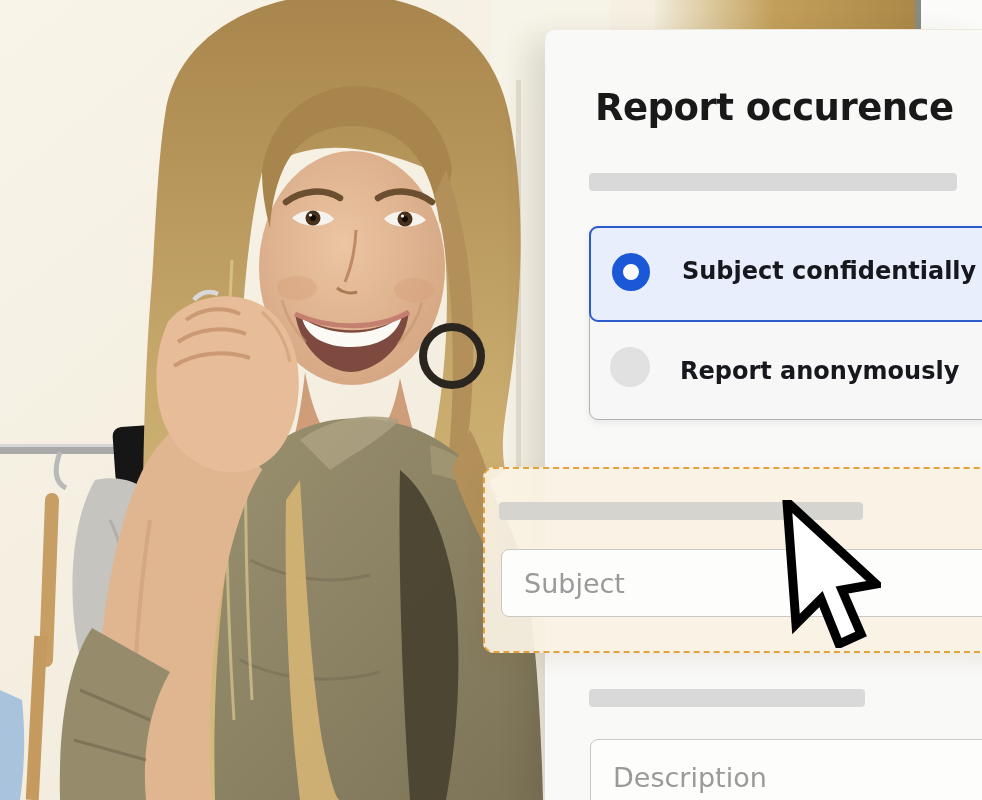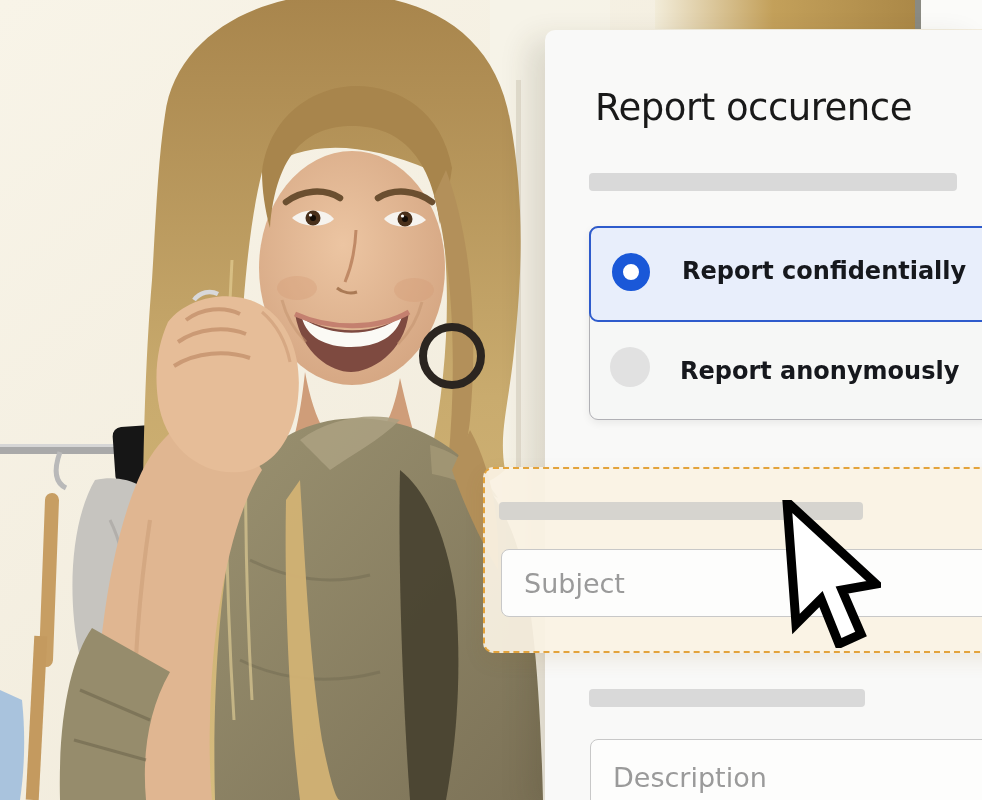--- a/index.html
+++ b/index.html
@@ -11,21 +11,21 @@
   .photo{position:absolute;left:0;top:0;width:982px;height:800px;}
 
   
   .panel{
     position:absolute;left:545px;top:30px;width:437px;height:770px;
     background:#f9f9f8;border-radius:10px 0 0 0;
     box-shadow:-16px 10px 30px rgba(60,50,30,.14);
   }
   .panel-title{
     position:absolute;left:595px;top:86px;margin:0;
-    font-size:37px;font-weight:400;color:#191919;letter-spacing:-.5px;white-space:nowrap;
+    font-size:37px;font-weight:700;color:#191919;letter-spacing:-.5px;white-space:nowrap;
   }
   .skeleton{position:absolute;background:#d9d9d9;border-radius:4px;height:18px;}
   .bar-title{left:589px;top:173px;width:368px;}
   .bar-subject{left:499px;top:502px;width:364px;background:#d6d4cf;}
   .bar-description{left:589px;top:689px;width:276px;}
 
   
   .radio-group{
     position:absolute;left:589px;top:226px;width:402px;height:194px;
     border:1px solid #b0b0b5;border-radius:9px;background:#f6f7f6;
@@ -183,21 +183,21 @@
 
   <div class="panel"></div>
 
   <h1 class="panel-title">Report occurence</h1>
 
   <div class="skeleton bar-title"></div>
 
   <div class="radio-group">
     <div class="opt-selected">
       <span class="radio-on"></span>
-      <span class="opt-label">Report confidentially</span>
+      <span class="opt-label">Subject confidentially</span>
     </div>
     <div class="opt-plain">
       <span class="radio-off"></span>
       <span class="opt-label">Report anonymously</span>
     </div>
   </div>
 
   <div class="callout"></div>
   <div class="skeleton bar-subject"></div>
   <input class="field subject-field" type="text" placeholder="Subject" style="">

